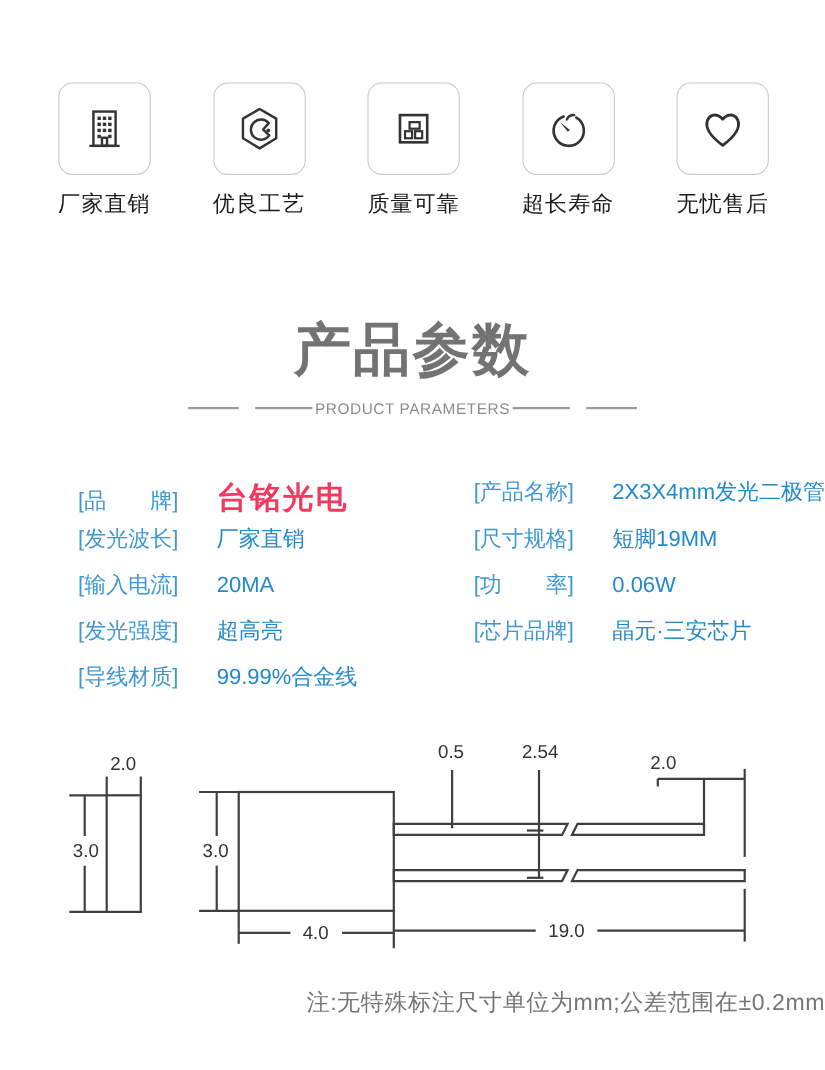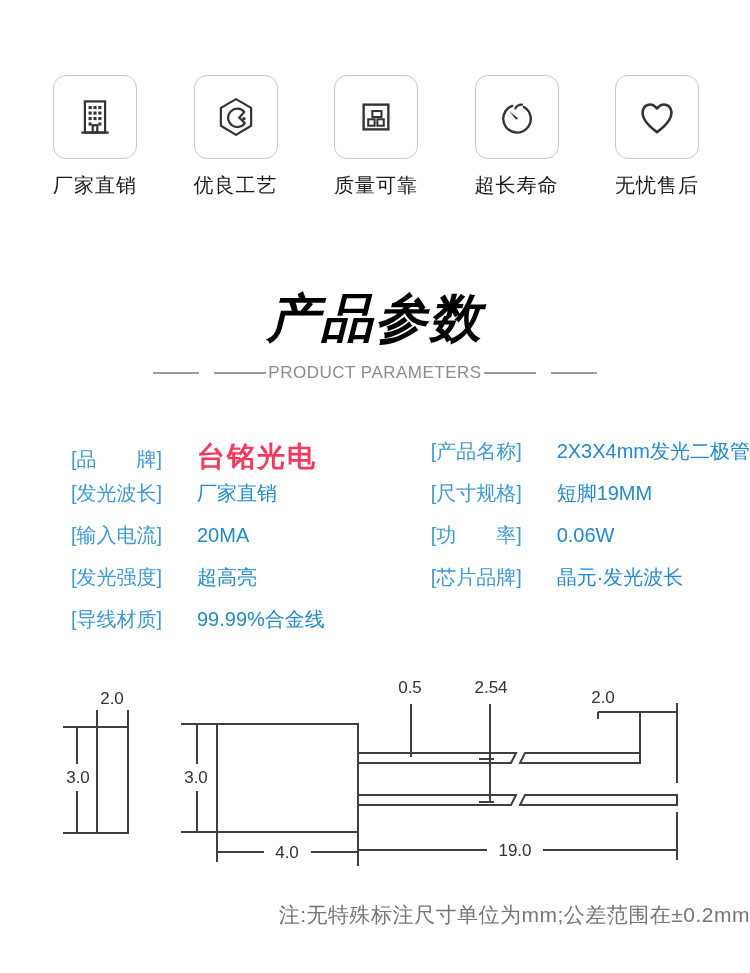--- a/index.html
+++ b/index.html
@@ -10,28 +10,28 @@
   
   .badges { display:flex; justify-content:space-between; padding:75px 50px 0 52px; }
   .badge { width:86px; display:flex; flex-direction:column; align-items:center; }
   .badge-box { width:84px; height:84px; border:1.5px solid #c9c9c9; border-radius:13px;
                display:flex; align-items:center; justify-content:center; background:#fff; }
   .badge-label { margin-top:13px; font-size:20px; color:#1a1a1a; letter-spacing:1px; white-space:nowrap; }
   .badge svg { display:block; }
 
   
   .title-block { margin-top:90px; text-align:center; }
-  .title-cn { font-size:52px; font-weight:700; color:#000000; letter-spacing:2px; line-height:1.15;font-style:italic; }
+  .title-cn { font-size:52px; font-weight:700; color:#737373; letter-spacing:2px; line-height:1.15; }
   .subtitle-row { margin-top:14px; display:flex; align-items:center; justify-content:center; }
   .dash { height:2px; background:#9a9a9a; }
   .dash-outer { width:46px; }
   .dash-inner { width:52px; }
   .dash-gap-l { margin-right:15px; }
   .dash-gap-r { margin-left:15px; }
-  .subtitle-text { font-size:17px; color:#8c8c8c; letter-spacing:0.5px; padding:0 2px; white-space:nowrap; }
+  .subtitle-text { font-size:14px; color:#8c8c8c; letter-spacing:0.5px; padding:0 2px; white-space:nowrap; }
 
   
   .params { display:flex; margin-top:55px; }
   .param-col { display:flex; flex-direction:column;margin-left:42px; }
   .param-col.left { width:380px; padding-left:29px; }
   .param-col.right { flex:1; padding-left:29px; }
   .param-row { display:flex; align-items:baseline; height:42px; }
   .param-label { width:100px; flex:0 0 100px; font-size:20px; color:#3e98d3; white-space:pre; }
   .param-value { margin-left:26px; font-size:20px; color:#2289ca; white-space:nowrap; }
   .param-value.brand { font-size:28px; font-weight:700; color:#f23a5f; letter-spacing:2px; }
@@ -176,21 +176,21 @@
       <div class="param-row">
         <span class="param-label">[尺寸规格]</span>
         <span class="param-value">短脚19MM</span>
       </div>
       <div class="param-row">
         <span class="param-label">[功　　率]</span>
         <span class="param-value">0.06W</span>
       </div>
       <div class="param-row">
         <span class="param-label">[芯片品牌]</span>
-        <span class="param-value">晶元·发光波长</span>
+        <span class="param-value">晶元·三安芯片</span>
       </div>
     </div>
   </div>
 
   <div class="drawing">
     <svg width="750" height="215" viewBox="0 0 750 215">
 
       <g>
         <rect class="dline" x="97" y="67" width="31" height="106"></rect>
 

